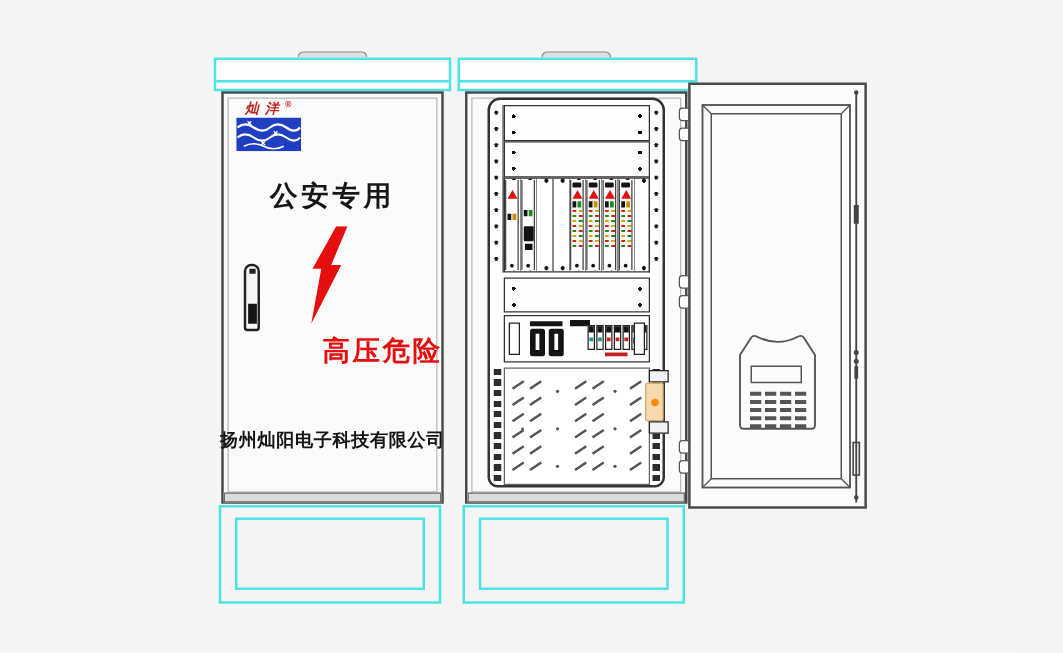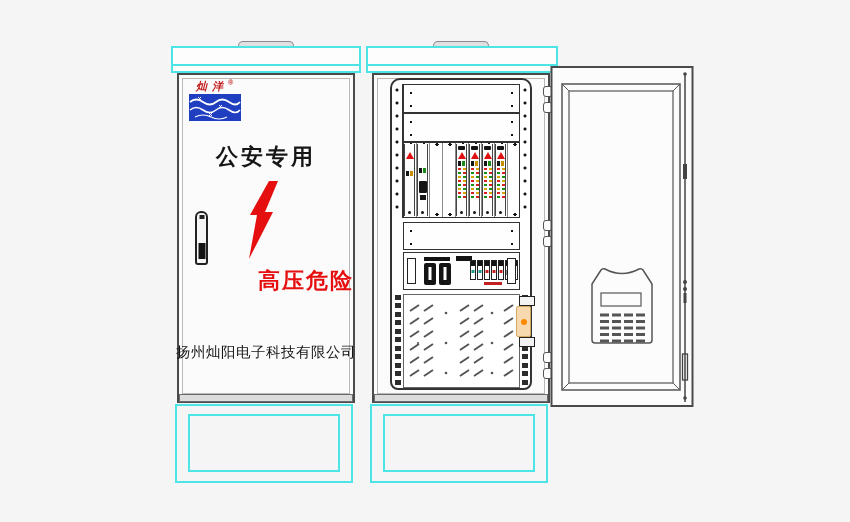--- a/index.html
+++ b/index.html
@@ -15,21 +15,21 @@
   .inner-line{border:1px solid #b9b9b9;}
   .bottom-band{background:#dcdcdc;border:1.5px solid #6b6b6b;}
   .base-outer{border:2px solid #4ce4e4;}
   .base-inner{border:2px solid #4ce4e4;}
 
   
   .brand-txt{color:#c22020;font-size:11px;font-weight:700;font-style:italic;letter-spacing:5px;white-space:nowrap;}
   .brand-txt sup{font-size:7px;letter-spacing:0;}
   .front-label{color:#161616;font-size:22px;font-weight:700;letter-spacing:3px;text-align:center;}
   .warn-label{color:#e60f0f;font-size:22px;font-weight:700;letter-spacing:2px;text-align:center;margin-left:40px;}
-  .company{color:#161616;font-size:14.5px;font-weight:400;text-align:center;letter-spacing:0.5px;}
+  .company{color:#161616;font-size:14.5px;font-weight:700;text-align:center;letter-spacing:0.5px;}
   .swing-handle{border:2px solid #222;border-radius:6px 6px 3px 3px;background:#f6f6f6;}
   .swing-handle::before{content:"";position:absolute;top:2px;left:50%;transform:translateX(-50%);width:5px;height:4px;background:#222;}
   .swing-handle::after{content:"";position:absolute;bottom:4px;left:50%;transform:translateX(-50%);width:7px;height:16px;background:#141414;}
 
   
   .rack-frame{border:2px solid #333;border-radius:10px 10px 8px 8px;background:#fff;}
   .rail-dots{background-image:radial-gradient(circle 1.6px at 50% 6px,#141414 97%,transparent);
              background-size:100% 13px;background-repeat:repeat;}
   .rail-l{border-right:1.5px solid #333;}
   .rail-r{border-left:1.5px solid #333;}

